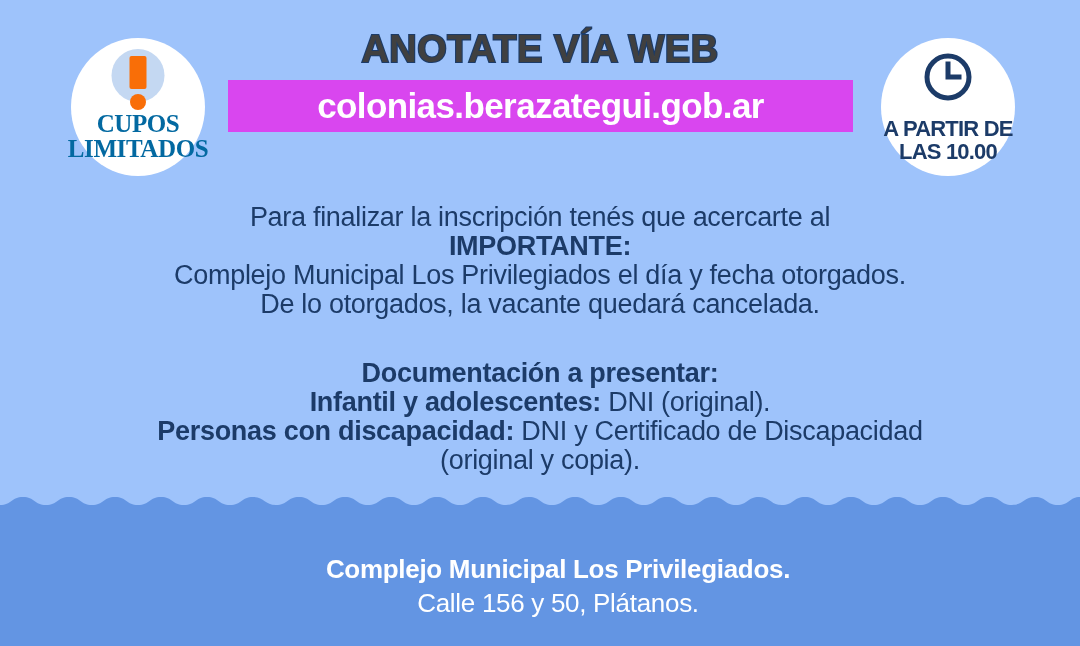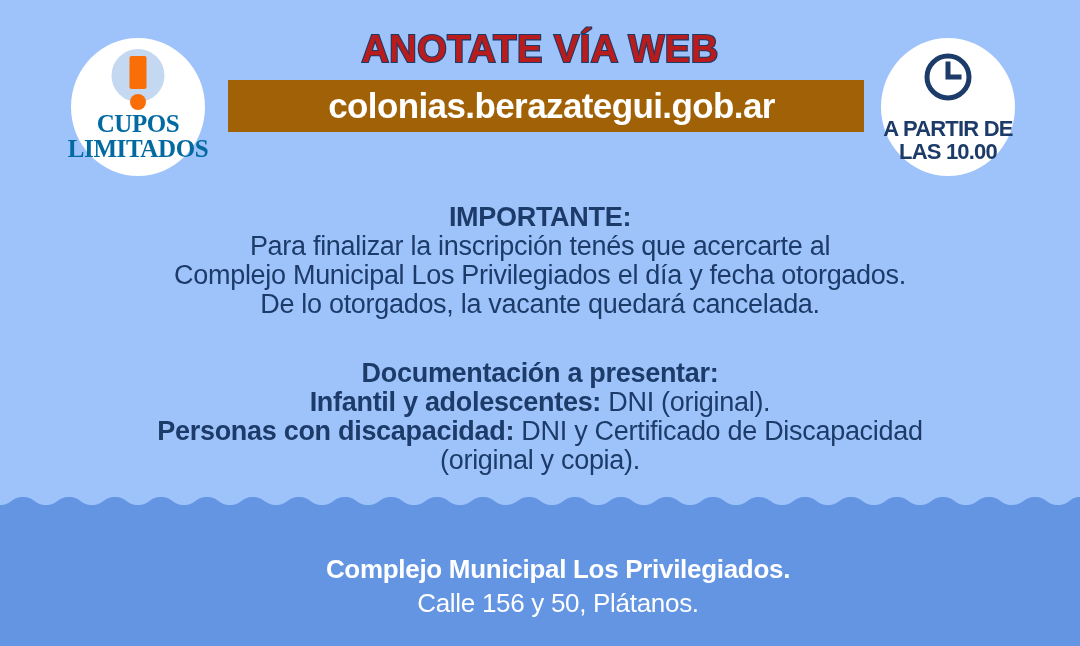--- a/index.html
+++ b/index.html
@@ -120,37 +120,36 @@
   
   .headline {
     position: absolute;
     left: 0;
     top: 28px;
     width: 1080px;
     text-align: center;
     font-size: 38px;
     font-weight: 700;
     letter-spacing: 0.5px;
-    color: #b91c1c;
+    color: #404040;
     -webkit-text-stroke: 2.2px #1c3b68;
     paint-order: stroke fill;
     font-family: "Liberation Sans", sans-serif;
   }
 
   .url-bar {
     position: absolute;
     left: 228px;
     top: 80px;
     width: 625px;
     height: 52px;
-    background: #a16207;
+    background: #d946ef;
     display: flex;
     align-items: center;
     justify-content: center;
-    padding-left: 11px;
   }
   .url-bar-text {
     color: #ffffff;
     font-size: 35px;
     font-weight: 700;
     letter-spacing: -0.6px;
     font-family: "Liberation Sans", sans-serif;
     white-space: nowrap;
   }
 
@@ -279,22 +278,22 @@
     </div>
   </div>
 
   <div class="headline">ANOTATE VÍA WEB</div>
 
   <div class="url-bar">
     <span class="url-bar-text">colonias.berazategui.gob.ar</span>
   </div>
 
   <div class="block block-important">
+    <span class="line">Para finalizar la inscripción tenés que acercarte al</span>
     <span class="line bold">IMPORTANTE:</span>
-    <span class="line">Para finalizar la inscripción tenés que acercarte al</span>
     <span class="line">Complejo Municipal Los Privilegiados el día y fecha otorgados.</span>
     <span class="line">De lo otorgados, la vacante quedará cancelada.</span>
   </div>
 
   <div class="block block-docs">
     <span class="line bold">Documentación a presentar:</span>
     <span class="line"><b>Infantil y adolescentes:</b><span> DNI (original).</span></span>
     <span class="line"><b>Personas con discapacidad:</b><span> DNI y Certificado de Discapacidad</span></span>
     <span class="line">(original y copia).</span>
   </div>

